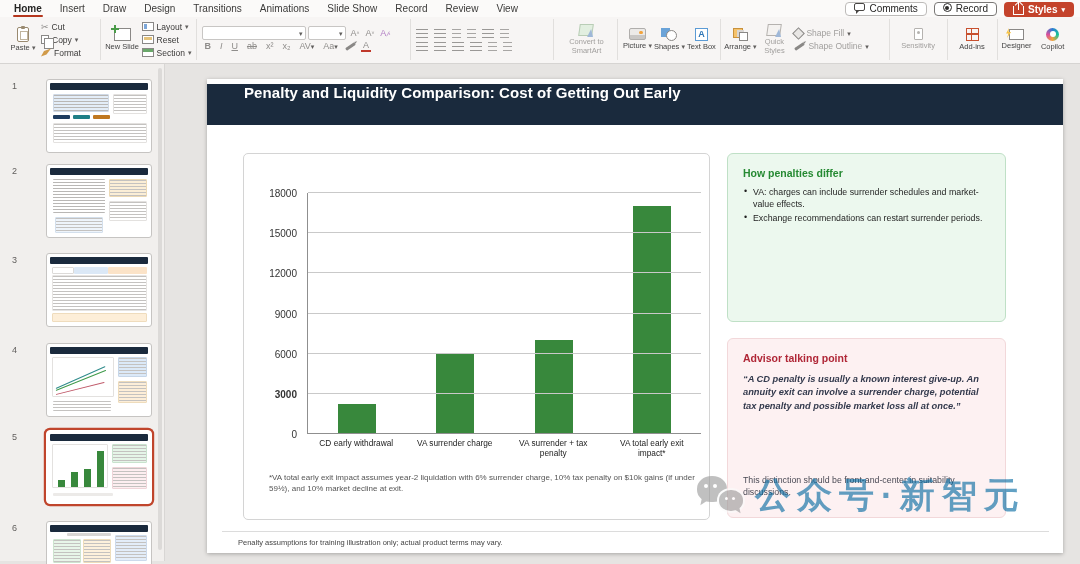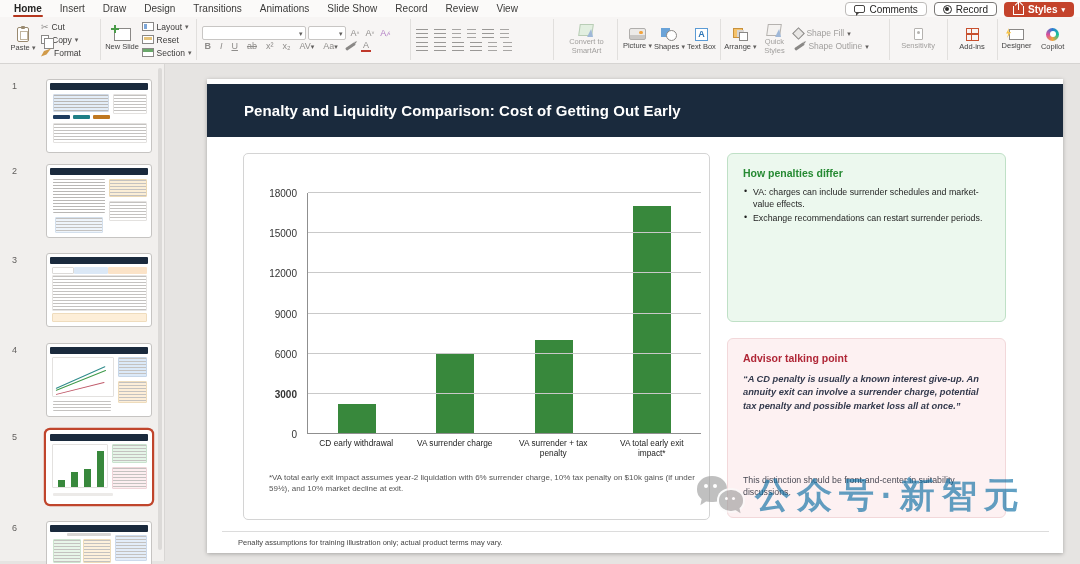--- a/index.html
+++ b/index.html
@@ -7,21 +7,21 @@
     font-family:"Liberation Sans", sans-serif; -webkit-font-smoothing:antialiased; }
 
   
   .ribbon { width:1080px; background:#fbfaf9; border-bottom:1px solid #d6d4d2; }
   .tab-row { height:17px; display:flex; align-items:center; padding:1px 6px 0 6px; }
   .tabs { display:flex; gap:2px; }
   .tab { font-size:10px; color:#3b3a39; padding:1px 8px 2px 8px; position:relative; cursor:default; white-space:nowrap; }
   .tab.active { font-weight:bold; color:#252423; }
   .tab.active::after { content:""; position:absolute; left:7px; right:7px; bottom:-1px; height:2.5px; background:#b5361d; border-radius:2px; }
   .tab-right { margin-left:auto; display:flex; gap:7px; align-items:center; }
-  .pill-btn { height:14px; display:flex; align-items:center; gap:4px; font-size:10px; color:#252423;
+  .pill-btn { height:14px; display:flex; align-items:flex-start; gap:4px; font-size:10px; color:#252423;
     border:1px solid #bdbbb9; border-radius:4px; padding:0 8px; background:#fff; }
   .pill-btn.record { border-color:#7a7876; }
   .share-btn { height:15px; display:flex; align-items:center; gap:4px; font-size:10px; color:#fff;
     background:#c4432b; border-radius:4px; padding:0 9px; font-weight:bold; }
   .chev { font-size:7px; color:#605e5c; line-height:1; }
   .share-btn .chev { color:#fff; }
 
   .toolbar { height:46px; display:flex; align-items:stretch; padding:2px 2px 3px 4px; background:#f7f5f4; }
   .tgroup { display:flex; align-items:center; padding:0 3px; position:relative; }
   .tgroup + .tgroup { border-left:1px solid #e1dfdd; }
@@ -91,21 +91,21 @@
   .thumb { position:absolute; left:46px; width:106px; height:74px; background:#fff; border:1px solid #c6c4c2; border-radius:3px; overflow:hidden; }
   .thumb.selected { box-shadow:0 0 0 2.2px #c0452c; border-color:#fff; border-radius:4px; }
   .thumb-num { position:absolute; left:12px; width:14px; font-size:9px; color:#605e5c; text-align:left; }
   .t-head { position:absolute; left:3px; right:3px; top:3px; height:7px; background:#1a2a3d; border-radius:1px; }
   .t-box { position:absolute; border-radius:1px; }
   .t-lines { background:repeating-linear-gradient(to bottom,#b9b7b5 0 1px,transparent 1px 3px); }
   .t-line3 { background:repeating-linear-gradient(to bottom,#c4c2c0 0 1px,transparent 1px 3px); }
 
   .canvas { position:relative; flex:1; }
   .slide { position:absolute; left:42px; top:15px; width:856px; height:474px; background:#fff; box-shadow:0 1px 4px rgba(0,0,0,.28); }
-  .slide-title-bar { position:absolute; left:0; right:0; top:5px; height:53px; background:#1a2a3d; display:flex; align-items:center; }
+  .slide-title-bar { position:absolute; left:0; right:0; top:5px; height:41px; background:#1a2a3d; display:flex; }
   .slide-title { color:#fff; font-weight:bold; font-size:15px; padding-left:37px; letter-spacing:.1px; }
 
   .chart-card { position:absolute; left:36px; top:74px; width:467px; height:367px; border:1px solid #d4d4d4; border-radius:5px; background:#fff; }
   .plot-wrap { position:absolute; left:0; top:0; right:0; bottom:0; }
   .y-labels { position:absolute; left:0; top:39px; width:58px; height:241px; }
   .y-tick { position:absolute; right:5px; transform:translateY(50%); font-size:10px; color:#333; }
   .plot { position:absolute; left:63px; top:39px; width:394px; height:241px; border-left:1px solid #8f8f8f; }
   .gridline { position:absolute; left:0; right:0; height:1px; background:#c9c9c9; }
   .gridline.base { background:#8f8f8f; }
   .bars { position:absolute; inset:0; display:flex; align-items:flex-end; }

